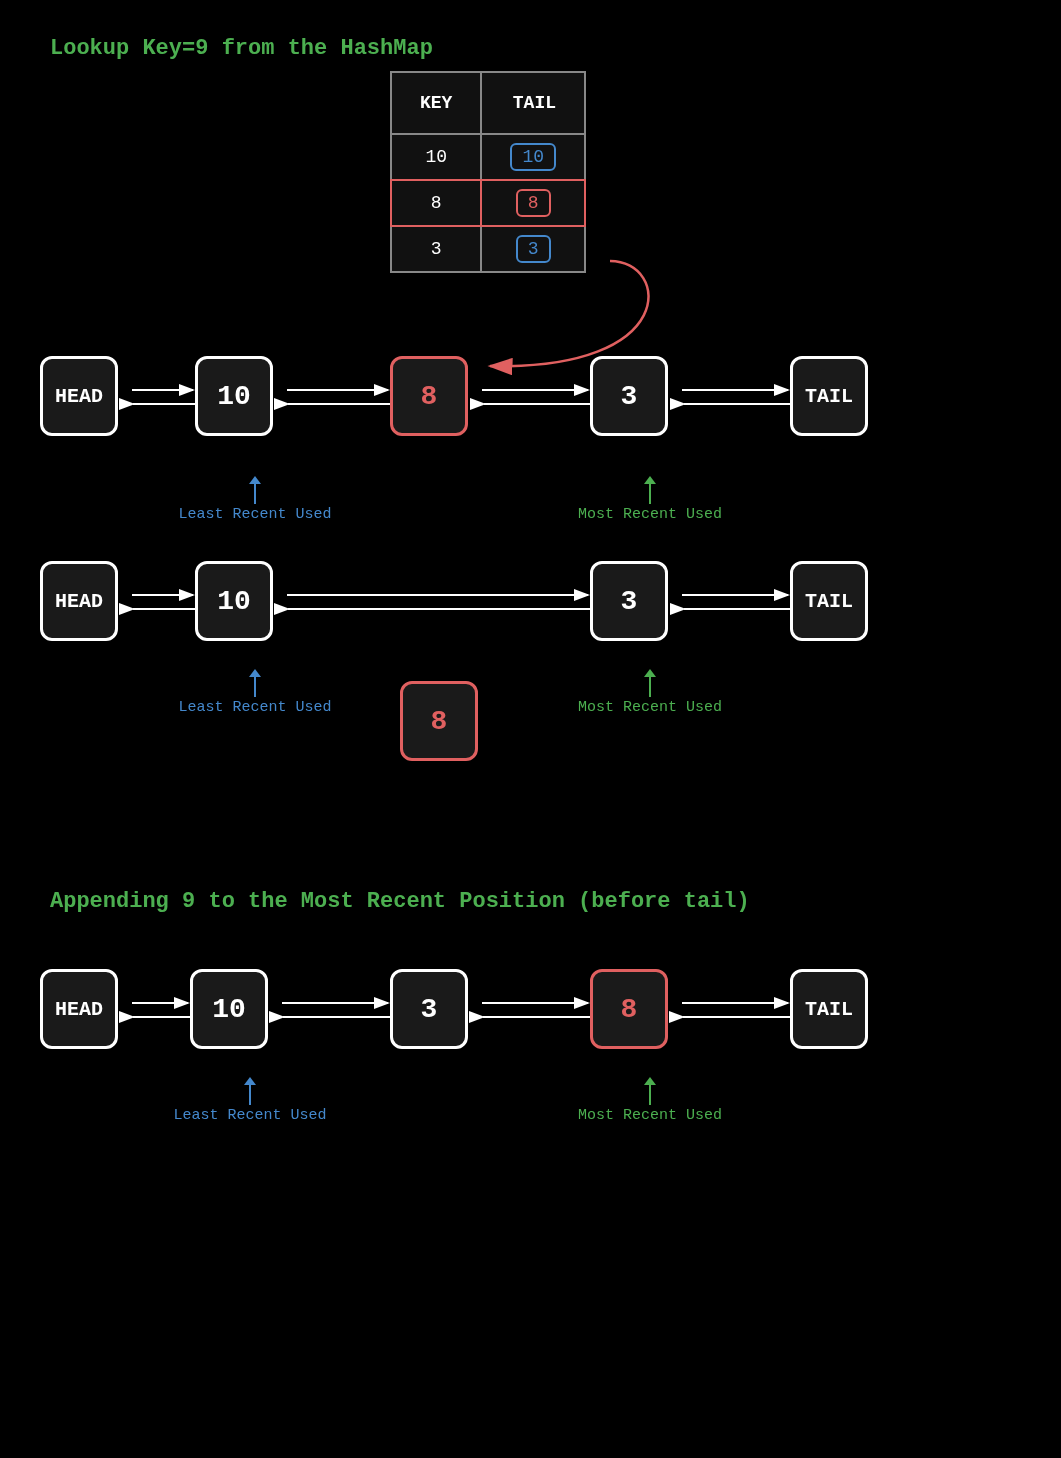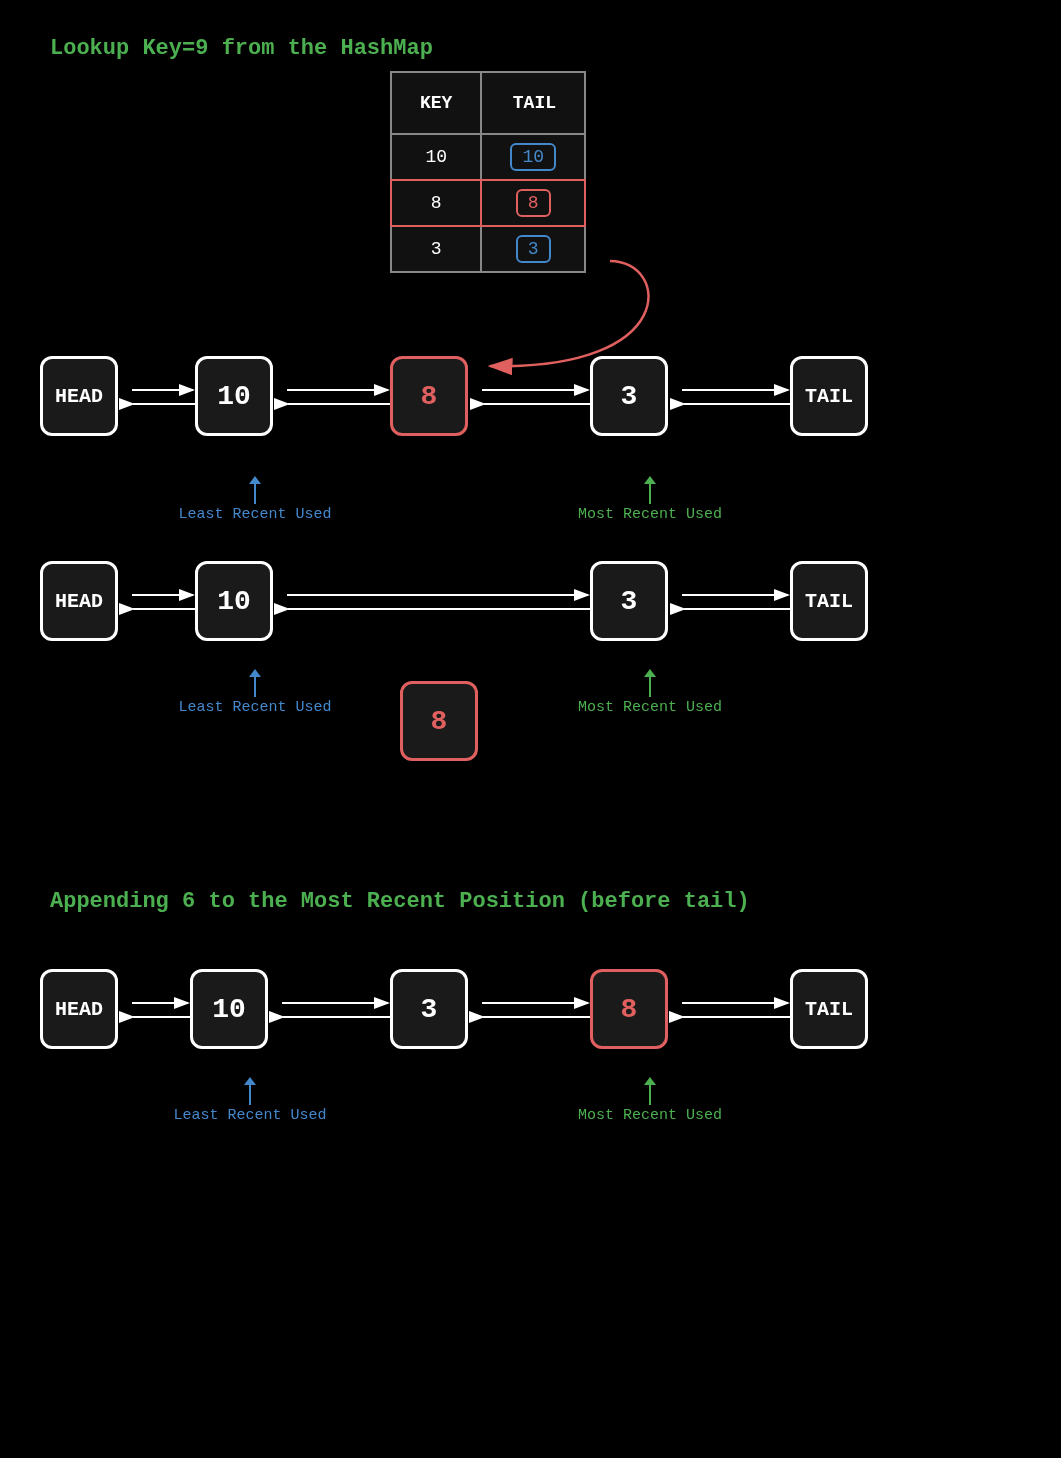--- a/index.html
+++ b/index.html
@@ -268,21 +268,21 @@
           </svg>
         <span>Most Recent Used</span>
       </div>
     </div>
 
   </div>
 </div>
 
 <div class="section" style="margin-top:10px;">
 
-  <div class="section-title">Appending 6 to the Most Recent Position (before tail)</div>
+  <div class="section-title">Appending 9 to the Most Recent Position (before tail)</div>
 
   <div style="position:relative; height:320px; margin-top:15px;">
 
     <div class="node node-head-tail" style="position:absolute;left:20px;top:40px;">HEAD</div>
     <div class="node" style="position:absolute;left:170px;top:40px;">10</div>
     <div class="node" style="position:absolute;left:370px;top:40px;">3</div>
 
     <div class="node node-red" style="position:absolute;left:570px;top:40px;">8</div>
     <div class="node node-head-tail" style="position:absolute;left:770px;top:40px;">TAIL</div>
 

